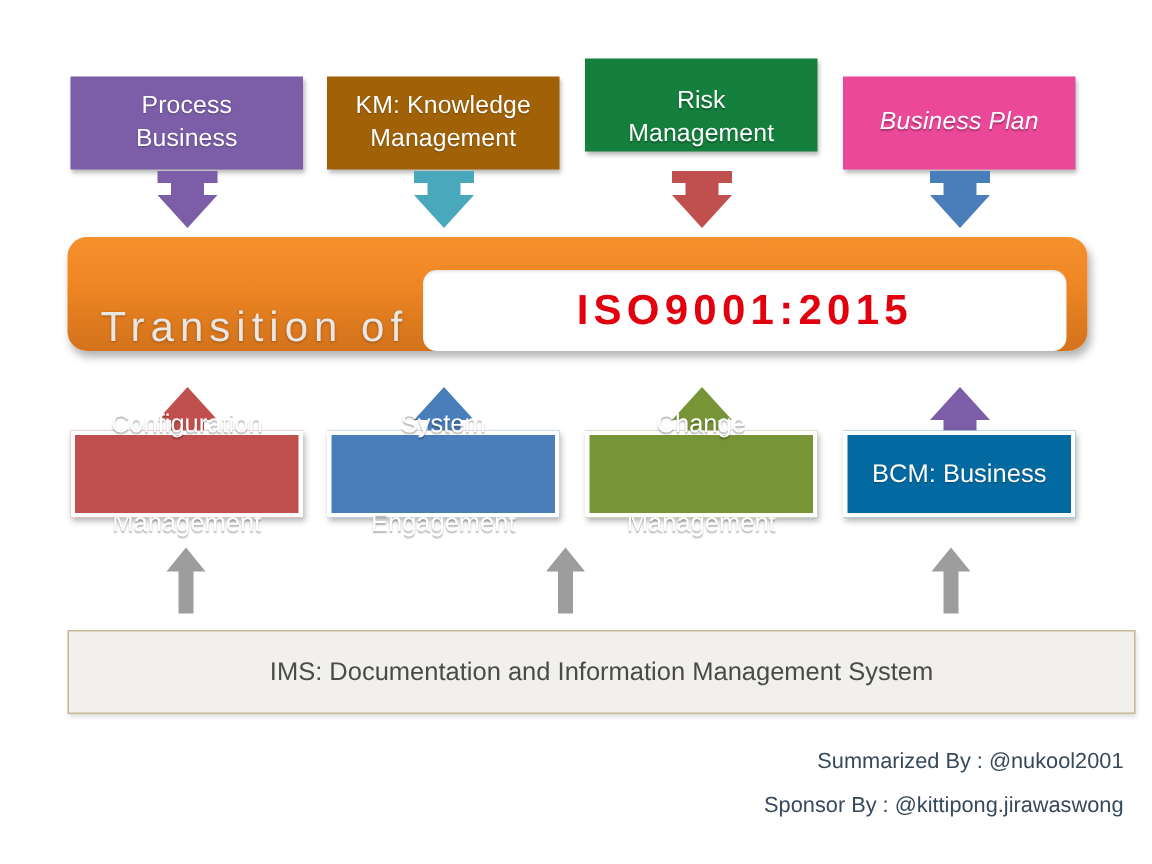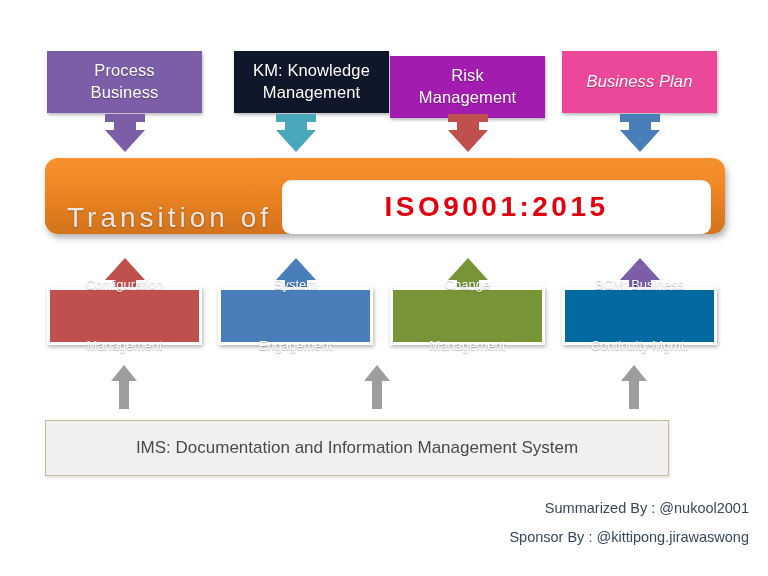--- a/index.html
+++ b/index.html
@@ -47,21 +47,21 @@
   
   .botbox {
     box-sizing: border-box;
     width: 155px;
     height: 58px;
     display: flex;
     flex-direction: column;
     align-items: center;
     justify-content: center;
     color: #ffffff;
-    font-size: 13px;
+    font-size: 17px;
     line-height: 1.3;
     text-align: center;
     text-shadow: 0 1px 1px rgba(0,0,0,.30);
     border: 3px solid #ffffff;
     box-shadow: 1px 2px 4px rgba(0,0,0,.30);
     gap: 44px;
   }
   .botbox .ln { display: block; white-space: nowrap; }
 
   
@@ -107,21 +107,21 @@
     font-weight: bold;
     letter-spacing: 3.5px;
     white-space: nowrap;
   }
 
   
   #ims-bar {
     box-sizing: border-box;
     left: 45px;
     top: 420px;
-    width: 624px;
+    width: 712px;
     height: 56px;
     background: #f1f0ee;
     border: 1px solid #c6b994;
     display: flex;
     align-items: center;
     justify-content: center;
     box-shadow: 1px 2px 3px rgba(0,0,0,.13);
   }
   #ims-label {
     color: #4a4a48;
@@ -145,26 +145,26 @@
 </head>
 <body>
 
 <div id="stage">
 
   <div class="node topbox" style="left:47px;  top:51px;  background:#7b5ea7;">
     <span class="ln">Process</span>
     <span class="ln">Business</span>
   </div>
 
-  <div class="node topbox" style="left:234px; top:51px;  background:#0f172a;">
+  <div class="node topbox" style="left:218px; top:51px;  background:#a16207;">
     <span class="ln">KM: Knowledge</span>
     <span class="ln">Management</span>
   </div>
 
-  <div class="node topbox" style="left:390px; top:56px;  background:#a21caf;">
+  <div class="node topbox" style="left:390px; top:39px;  background:#15803d;justify-content:flex-end;">
     <span class="ln">Risk</span>
     <span class="ln">Management</span>
   </div>
 
   <div class="node topbox" style="left:562px; top:51px;  background:#ec4899;font-style:italic;">
     <span class="ln">Business Plan</span>
   </div>
 
   <div class="node" style="left:100px; top:112px;">
     <svg class="arrow" width="50" height="42" viewBox="0 0 50 42" aria-hidden="true">
@@ -225,21 +225,20 @@
     <span class="ln">Engagement</span>
   </div>
 
   <div class="node botbox" style="left:390px; top:287px; background:#779437;">
     <span class="ln">Change</span>
     <span class="ln">Management</span>
   </div>
 
   <div class="node botbox" style="left:562px; top:287px; background:#0369a1;">
     <span class="ln">BCM: Business</span>
-    <span class="ln">Continuity Mgmt.</span>
   </div>
 
   <div class="node" style="left:110px; top:363px;">
     <svg class="arrow" width="28" height="48" viewBox="0 0 28 48" aria-hidden="true">
       <path d="M14,2 L27,18 H19 V46 H9 V18 H1 Z" fill="#9d9d9d"></path>
     </svg>
   </div>
   <div class="node" style="left:363px; top:363px;">
     <svg class="arrow" width="28" height="48" viewBox="0 0 28 48" aria-hidden="true">
       <path d="M14,2 L27,18 H19 V46 H9 V18 H1 Z" fill="#9d9d9d"></path>

